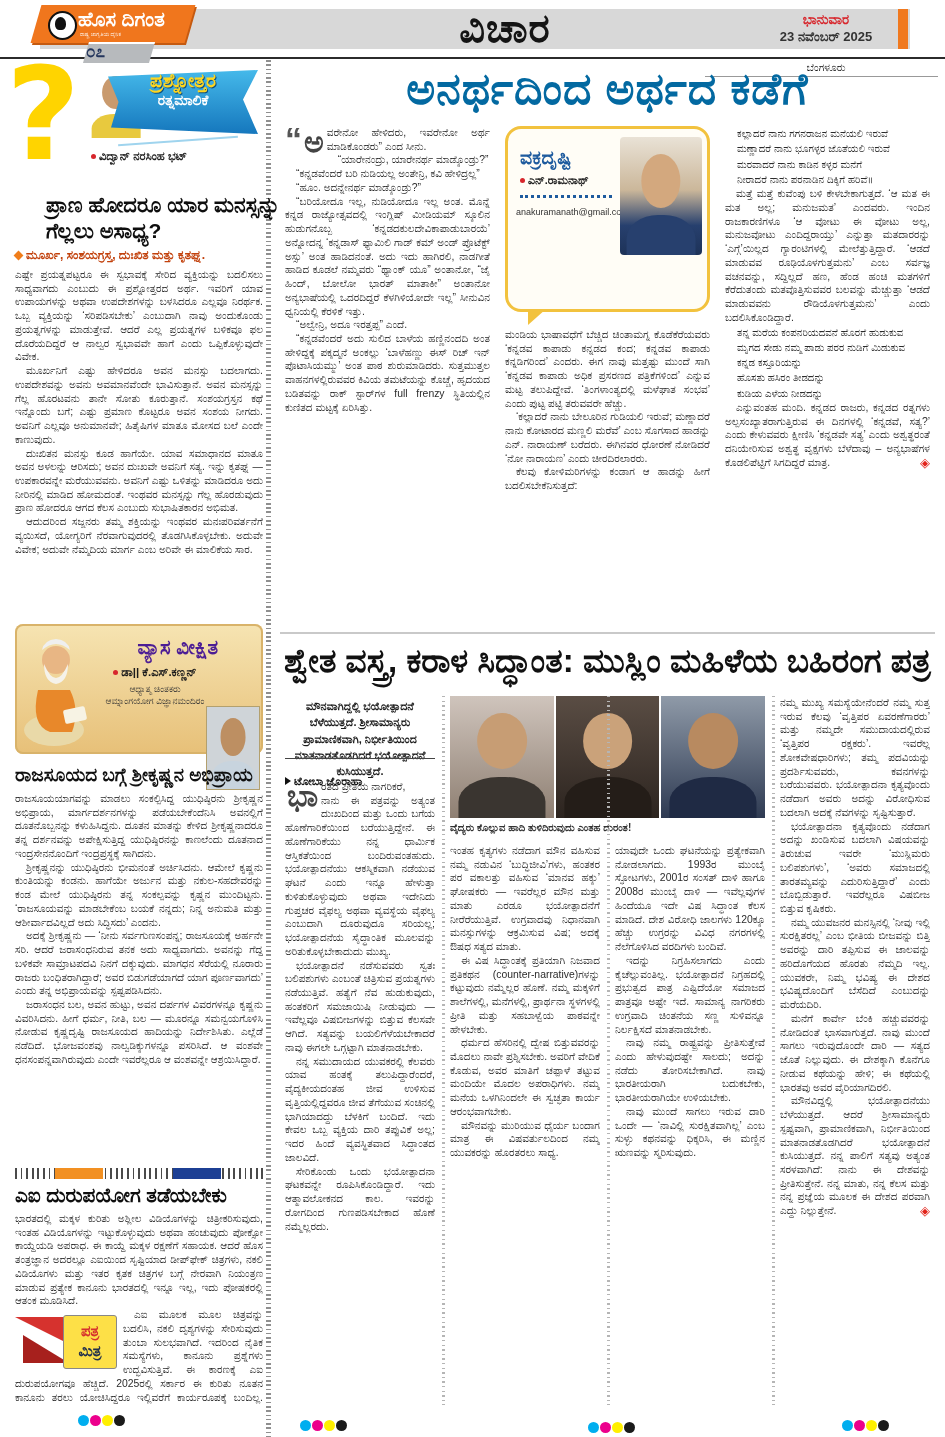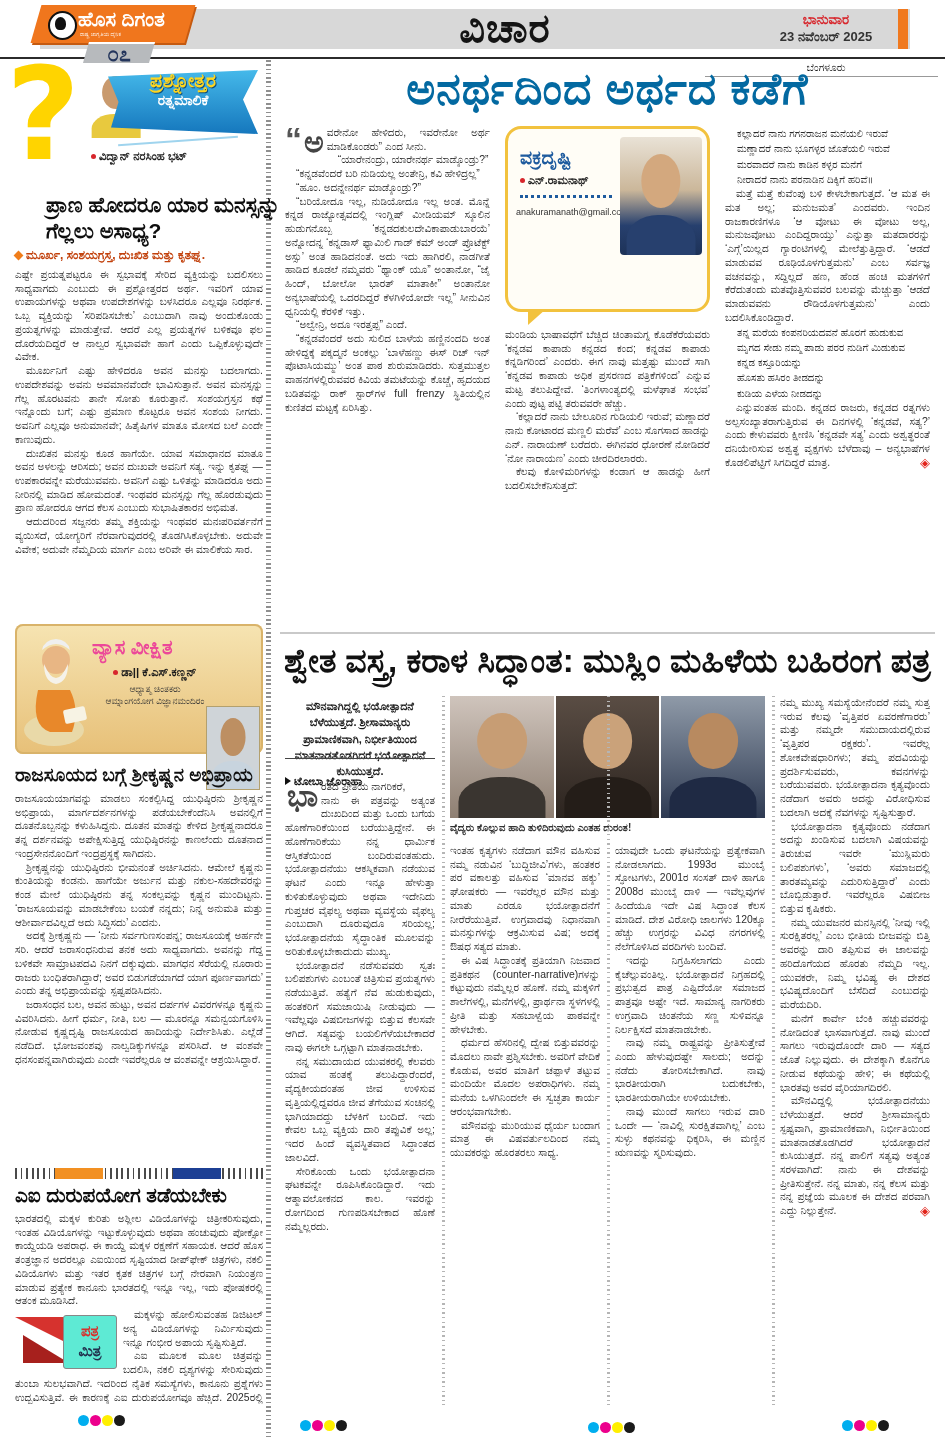--- a/index.html
+++ b/index.html
@@ -16,21 +16,21 @@
   .date{left:762px;top:29px;width:128px;text-align:center;font-size:13px;font-weight:700;color:#333;}
   .city{left:762px;top:61px;width:128px;text-align:center;font-size:10.5px;color:#222;}
   .city-rule{left:705px;top:76px;width:233px;height:1px;background:#999;}
 
   .logo-orange{left:36px;top:5px;width:154px;height:38px;background:#f0761d;transform:skewX(-16deg);box-shadow:2px 2px 0 #c55a10;}
   .logo-circle{left:48px;top:11px;width:25px;height:25px;border-radius:50%;background:#fff;border:2px solid #111;}
   .logo-circle span{position:absolute;left:5px;top:4px;width:11px;height:13px;background:#111;border-radius:50% 50% 40% 40%;}
   .paper-name{left:78px;top:8px;font-size:20px;font-weight:900;color:#fff;white-space:nowrap;}
   .tagline{left:80px;top:31px;font-size:5.5px;color:#fff;white-space:nowrap;}
   .num-block{left:86px;top:42px;width:66px;height:19px;background:#b7babd;transform:skewX(-16deg);border-top:2px solid #fff;}
-  .num-text{left:86px;top:42px;width:66px;text-align:center;font-size:21px;font-weight:900;color:#23355c;}
+  .num-text{left:86px;top:42px;width:66px;text-align:left;font-size:17px;font-weight:900;color:#23355c;}
 
   
   .body-text{font-size:10.4px;line-height:1.32;text-align:justify;color:#2b2b2b;overflow:hidden;}
   .body-text p{margin:0;text-indent:11px;}
   .body-text p.noindent{text-indent:0;}
   .dropcap{float:left;font-size:30px;line-height:0.9;font-weight:700;color:#444;margin:2px 3px 0 0;}
   .bigquote{float:left;font-size:34px;line-height:0.8;color:#555;margin:0 2px 0 0;font-weight:900;}
   .diamond{color:#e2231a;font-size:13px;float:right;line-height:1;}
   .red-dot{display:inline-block;width:5px;height:5px;border-radius:50%;background:#d7262c;margin:0 3px 1px 0;vertical-align:middle;}
   .vhatch{width:5px;background-image:repeating-linear-gradient(to bottom,#8f8f8f 0 1.6px,transparent 1.6px 4.3px);}
@@ -48,38 +48,38 @@
   .ribbon .l2{font-size:14px;font-weight:800;color:#fff;}
   .swoosh{left:118px;top:140px;width:120px;height:0;border-top:2px solid #9fd4ee;transform:rotate(-4deg);}
   .qa-byline{left:15px;top:150px;width:248px;text-align:center;font-size:11.5px;font-weight:800;color:#222;}
   .qa-question{left:15px;top:192px;width:248px;font-size:21px;font-weight:900;color:#0e0e0e;line-height:1.22;margin-left:31px;}
   .qa-lead{left:15px;top:248px;width:248px;font-size:12px;font-weight:800;color:#c2410c;}
   .orange-diamond{display:inline-block;width:7px;height:7px;background:#f07d1a;transform:rotate(45deg);margin-right:4px;}
   .qa-body{left:15px;top:268px;width:248px;height:352px;}
 
   
   .vy-banner{left:15px;top:624px;width:248px;height:130px;background:linear-gradient(180deg,#f6e4b2,#e7c078);border-radius:8px;box-shadow:inset 0 0 0 2px #d9b36a;}
-  .vy-title{left:92px;top:636px;width:126px;text-align:left;font-size:20px;font-weight:900;color:#ec4899;}
+  .vy-title{left:92px;top:636px;width:126px;text-align:right;font-size:20px;font-weight:900;color:#4c1d95;}
   .vy-byline{left:92px;top:666px;width:126px;text-align:center;font-size:11.5px;font-weight:800;color:#1a1a1a;}
   .vy-role1{left:92px;top:684px;width:126px;text-align:center;font-size:9px;color:#333;}
   .vy-role2{left:92px;top:696px;width:126px;text-align:center;font-size:9px;color:#333;}
   .vy-photo{left:206px;top:634px;width:52px;height:82px;background:#cfd4d8;border:1px solid #b3a06e;}
   .vy-headline{left:15px;top:764px;width:248px;font-size:18.5px;font-weight:900;color:#101010;line-height:1.2;}
   .vy-body{left:15px;top:792px;width:248px;height:368px;}
 
   
   .lt-divider{left:15px;top:1168px;width:248px;height:11px;background-image:repeating-linear-gradient(to right,#4a4a4a 0 1.8px,transparent 1.8px 5.6px);}
   .lt-orange{left:55px;top:1168px;width:48px;height:11px;background:#f29022;}
   .lt-blue{left:173px;top:1168px;width:48px;height:11px;background:#1c3f94;}
   .lt-headline{left:15px;top:1184px;width:248px;font-size:20px;font-weight:900;color:#0e0e0e;}
   .lt-body{left:15px;top:1212px;width:248px;height:192px;}
   .pm-logo{float:left;width:102px;height:62px;margin:3px 6px 2px 0;position:relative;}
   .pm-t1{position:absolute;left:0;top:6px;width:0;height:0;border-top:26px solid #d6322e;border-left:52px solid transparent;}
   .pm-t2{position:absolute;left:8px;top:24px;width:0;height:0;border-bottom:28px solid #a7201d;border-right:46px solid transparent;}
-  .pm-box{position:absolute;right:0;top:4px;width:52px;height:52px;border:1.5px solid #888;border-radius:3px;text-align:center;background:#5eead4;}
+  .pm-box{position:absolute;right:0;top:4px;width:52px;height:52px;border:1.5px solid #888;border-radius:3px;text-align:center;background:#fde047;}
   .pm-box .p1{font-size:15px;font-weight:900;color:#d6322e;margin-top:5px;}
   .pm-box .p2{font-size:15px;font-weight:900;color:#22304d;}
 
   
   .cmyk span{display:inline-block;width:11px;height:11px;border-radius:50%;margin-right:1px;}
   .cmyk .c{background:#00aeef;} .cmyk .m{background:#ec008c;} .cmyk .y{background:#ffef00;} .cmyk .k{background:#1a1a1a;}
 
   
   .a1-headline{left:280px;top:64px;width:655px;text-align:center;font-size:44px;font-weight:900;color:#0369a1;letter-spacing:1px;}
   .a1col{top:126px;width:205px;height:496px;}
@@ -184,21 +184,20 @@
   <div class="abs lt-body body-text">
     <p class="noindent">ಭಾರತದಲ್ಲಿ ಮಕ್ಕಳ ಕುರಿತು ಅಶ್ಲೀಲ ವಿಡಿಯೊಗಳನ್ನು ಚಿತ್ರೀಕರಿಸುವುದು, ಇಂತಹ ವಿಡಿಯೊಗಳನ್ನು ಇಟ್ಟುಕೊಳ್ಳುವುದು ಅಥವಾ ಹಂಚುವುದು ಪೋಕ್ಸೋ ಕಾಯ್ದೆಯಡಿ ಅಪರಾಧ. ಈ ಕಾಯ್ದೆ ಮಕ್ಕಳ ರಕ್ಷಣೆಗೆ ಸಹಾಯಕ. ಆದರೆ ಹೊಸ ತಂತ್ರಜ್ಞಾನ ಅದರಲ್ಲೂ ಎಐಯಿಂದ ಸೃಷ್ಟಿಯಾದ ಡೀಪ್‌ಫೇಕ್ ಚಿತ್ರಗಳು, ನಕಲಿ ವಿಡಿಯೊಗಳು ಮತ್ತು ಇತರ ಕೃತಕ ಚಿತ್ರಗಳ ಬಗ್ಗೆ ನೇರವಾಗಿ ನಿಯಂತ್ರಣ ಮಾಡುವ ಪ್ರತ್ಯೇಕ ಕಾನೂನು ಭಾರತದಲ್ಲಿ ಇನ್ನೂ ಇಲ್ಲ, ಇದು ಪೋಷಕರಲ್ಲಿ ಆತಂಕ ಮೂಡಿಸಿದೆ.</p>
     <div class="pm-logo">
       <div class="pm-t1"></div>
       <div class="pm-t2"></div>
       <div class="pm-box">
         <div class="p1">ಪತ್ರ</div>
         <div class="p2">ಮಿತ್ರ</div>
       </div>
     </div>
-    <p>ಮಕ್ಕಳನ್ನು ಹೋಲಿಸುವಂತಹ ಡಿಜಿಟಲ್ ಅನ್ಯ ವಿಡಿಯೊಗಳನ್ನು ನಿರ್ಮಿಸುವುದು ಇನ್ನೂ ಗಂಭೀರ ಅಪಾಯ ಸೃಷ್ಟಿಸುತ್ತಿದೆ.</p>
     <p>ಎಐ ಮೂಲಕ ಮೂಲ ಚಿತ್ರವನ್ನು ಬದಲಿಸಿ, ನಕಲಿ ದೃಶ್ಯಗಳನ್ನು ಸೇರಿಸುವುದು ತುಂಬಾ ಸುಲಭವಾಗಿದೆ. ಇದರಿಂದ ನೈತಿಕ ಸಮಸ್ಯೆಗಳು, ಕಾನೂನು ಪ್ರಶ್ನೆಗಳು ಉದ್ಭವಿಸುತ್ತಿವೆ. ಈ ಕಾರಣಕ್ಕೆ ಎಐ ದುರುಪಯೋಗವೂ ಹೆಚ್ಚಿದೆ. 2025ರಲ್ಲಿ ಸರ್ಕಾರ ಈ ಕುರಿತು ನೂತನ ಕಾನೂನು ತರಲು ಯೋಚಿಸಿದ್ದರೂ ಇಲ್ಲಿವರೆಗೆ ಕಾರ್ಯರೂಪಕ್ಕೆ ಬಂದಿಲ್ಲ. ಜಗತ್ತಿನ ಅನೇಕ ದೇಶಗಳು ಡೀಪ್‌ಫೇಕ್ ದುರುಪಯೋಗ ಗಂಭೀರ ಸಮಸ್ಯೆಯೆಂದು ಮನಗಂಡು ಇದರ ವಿರುದ್ಧ ಕಠಿಣ ಕ್ರಮ ಮತ್ತು ಕಾನೂನು ಜಾರಿಗೊಳಿಸಿವೆ. ಭಾರತವೂ ಅದೇ ರೀತಿಯ ಕಾನೂನು ರಚಿಸಬೇಕಾಗಿದೆ.</p>
 
   </div>
 
   <div class="abs a1-headline">ಅನರ್ಥದಿಂದ ಅರ್ಥದ ಕಡೆಗೆ</div>
 
   <div class="abs a1col body-text" style="left:285px;">
     <p class="noindent">
       <span class="bigquote">“</span><span class="dropcap">ಅ</span><span>ವರೇನೋ ಹೇಳಿದರು, ಇವರೇನೋ ಅರ್ಥ ಮಾಡಿಕೊಂಡರು” ಎಂದ ಸೀನು.</span>
     </p>

